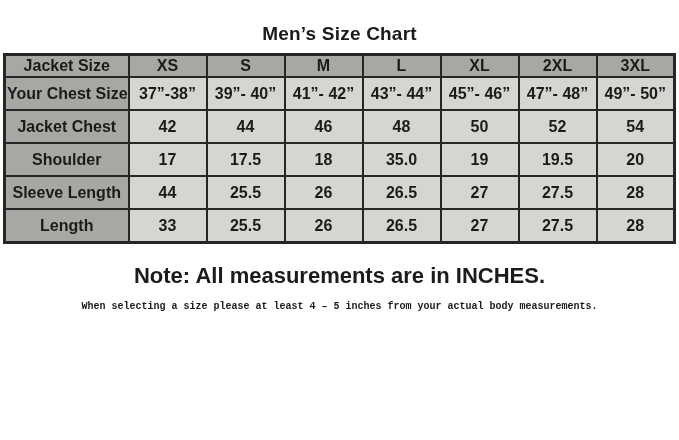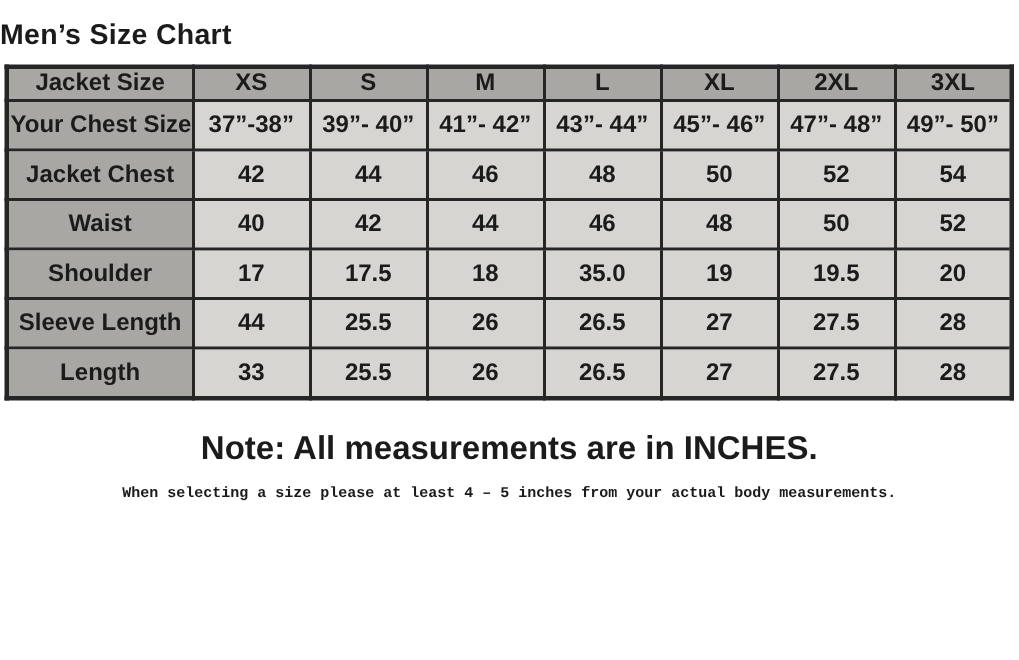--- a/index.html
+++ b/index.html
@@ -7,21 +7,22 @@
     margin: 0; padding: 0;
     width: 679px; height: 440px;
     background: var(--background, #ffffff);
     font-family: "Liberation Sans", sans-serif;
     font-weight: bold;
     color: var(--text, #1b1b1b);
     overflow: hidden;
   }
   .page { width: 679px; height: 440px; }
   .title {
-    margin: 13px 0 8px 0;
+    margin: 23px 0 8px 0;
+    text-align: center;
     font-size: 19px;
     letter-spacing: 0.2px;
   }
   table.size-table {
     border-collapse: collapse;
     table-layout: fixed;
     width: 673px;
     margin-left: 3px;
     border: 3px solid var(--table_border, #262626);
   }
@@ -98,30 +99,20 @@
         <td class="lbl">Jacket Chest</td>
         <td>42</td>
         <td>44</td>
         <td>46</td>
         <td>48</td>
         <td>50</td>
         <td>52</td>
         <td>54</td>
       </tr>
       <tr>
-        <td class="lbl">Waist</td>
-        <td>40</td>
-        <td>42</td>
-        <td>44</td>
-        <td>46</td>
-        <td>48</td>
-        <td>50</td>
-        <td>52</td>
-      </tr>
-      <tr>
         <td class="lbl">Shoulder</td>
         <td>17</td>
         <td>17.5</td>
         <td>18</td>
         <td>35.0</td>
         <td>19</td>
         <td>19.5</td>
         <td>20</td>
       </tr>
       <tr>

